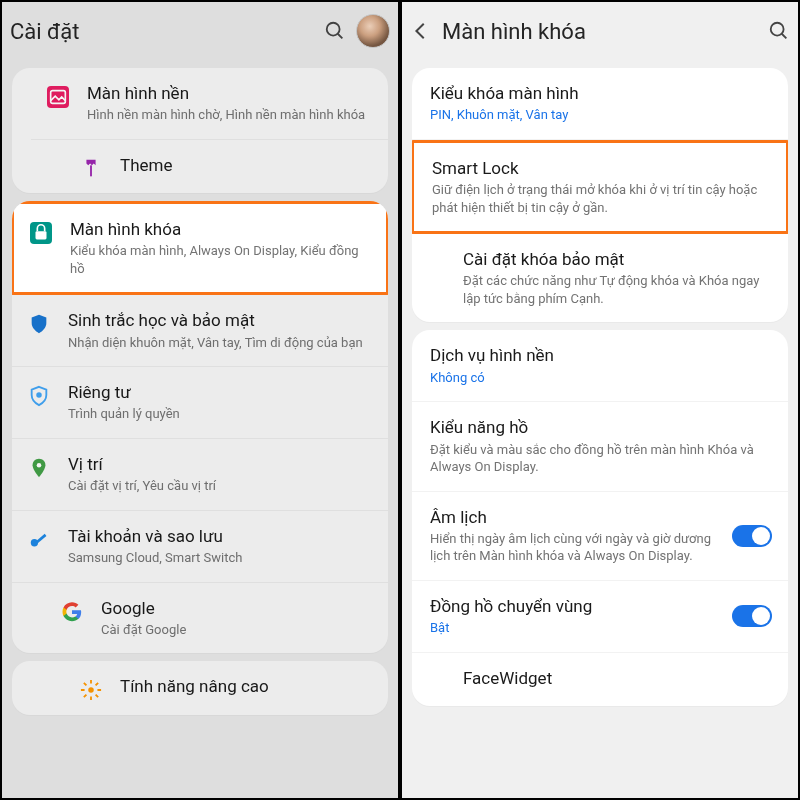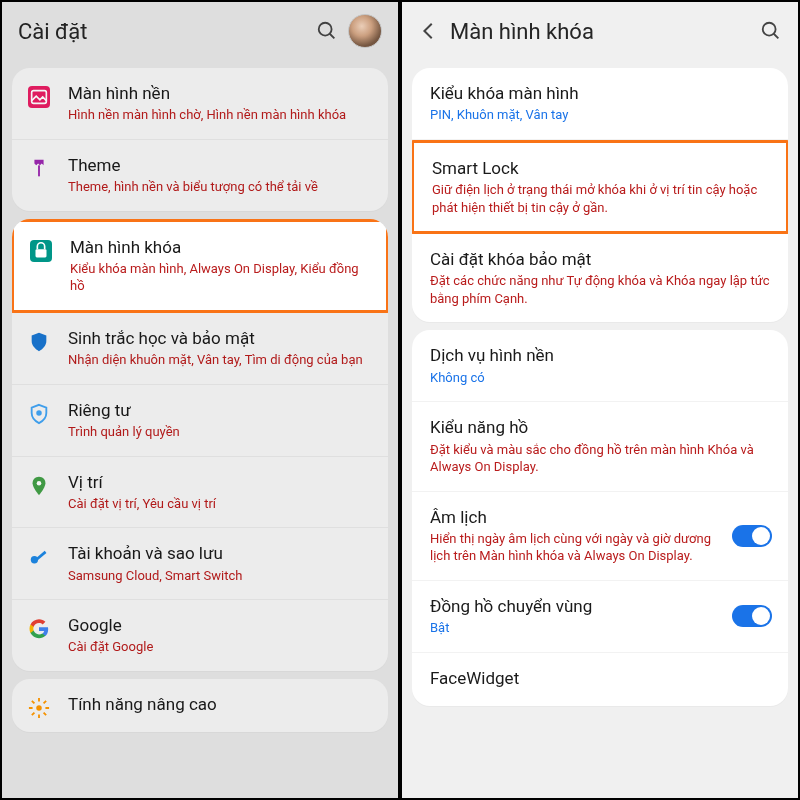--- a/index.html
+++ b/index.html
@@ -1,36 +1,36 @@
 <!DOCTYPE html>
 <html><head>
   <meta charset="utf-8">
   <style>
     * { margin: 0; padding: 0; box-sizing: border-box; font-family: -apple-system, BlinkMacSystemFont, 'Segoe UI', Roboto, sans-serif; }
     body { background: #000; display: flex; width: 800px; height: 800px; }
     .pane { width: 400px; height: 800px; background: #f0f0f0; border: 2px solid #000; position: relative; overflow: hidden; }
     .pane.dimmed { background: #e8e8e8; }
     .pane.dimmed::after { content:''; position:absolute; inset:0; background:rgba(0,0,0,0.04); pointer-events:none; }
 
-    .header { height: 58px; display: flex; align-items: center; padding: 0 16px; background: transparent; gap: 10px; }
+    .header { height: 58px; display: flex; align-items: center; padding: 0 8px; background: transparent; gap: 10px; }
     .header .title { font-size: 22px; font-weight: 400; color: #252525; flex: 0 0 auto; }
     .header .spacer { flex: 1; }
     .header .search { width: 22px; height: 22px; stroke: #444; fill: none; stroke-width: 2; }
     .header .avatar { width: 34px; height: 34px; border-radius: 50%; background: radial-gradient(circle at 40% 35%, #f5d7c0 0%, #d4a685 35%, #7a5a44 70%); border: 1px solid #ccc; }
     .header .back { width: 22px; height: 22px; stroke: #444; fill: none; stroke-width: 2.2; }
 
     .card { background: #fff; border-radius: 18px; margin: 8px 10px; overflow: hidden; box-shadow: 0 1px 1px rgba(0,0,0,0.03); }
-    .dimmed .card { background: #f6f6f6; }
+    .dimmed .card { background: #f6f6f6; padding-left: 19px; }
 
     .row { padding: 15px 16px 15px 56px; position: relative; border-bottom: 1px solid rgba(0,0,0,0.05); }
-    .row:last-child { border-bottom: none; }
+    .row:last-child { border-bottom: none; margin-left: 33px; }
     .row.no-icon { padding-left: 18px; }
     .row .icon { position: absolute; left: 16px; top: 18px; width: 22px; height: 22px; display:flex; align-items:center; justify-content:center; }
     .row .label { font-size: 17px; color: #1a1a1a; margin-bottom: 2px; line-height: 1.25; }
-    .row .sub { font-size: 13px; color: #b91c1c; line-height: 1.35; }
+    .row .sub { font-size: 13px; color: #737373; line-height: 1.35; }
     .row .sub.blue { color: #1a73e8; }
     .row.highlight { border: 3px solid #f97316; border-radius: 2px; background: #ffffff; position: relative; z-index: 2; margin-left:-1px; margin-right:-1px; }
 
     .toggle { position: absolute; right: 16px; top: 50%; transform: translateY(-50%); width: 40px; height: 22px; background: #1a73e8; border-radius: 11px; }
     .toggle::after { content:''; position:absolute; top:2px; right:2px; width:18px; height:18px; background:#fff; border-radius:50%; }
     .row.has-toggle { padding-right: 70px; }
 
     
     .ic-wall { background:#e91e63; border-radius:4px; }
     .ic-theme { color:#9c27b0; }
@@ -70,21 +70,20 @@
       <div class="sub">Hình nền màn hình chờ, Hình nền màn hình khóa</div>
     </div>
     <div class="row">
       <span class="icon ic-theme">
           <svg width="22" height="22" viewBox="0 0 24 24" fill="currentColor">
             <path d="M7 2 H17 V8 L15 6 L13 8 L11 6 L9 8 L7 6 Z"></path>
             <rect x="11" y="8" width="2" height="12"></rect>
           </svg>
         </span>
       <div class="label">Theme</div>
-      <div class="sub">Theme, hình nền và biểu tượng có thể tải về</div>
     </div>
   </div>
 
   <div class="card" style="padding:0;">
     <div class="row highlight">
       <span class="icon ic-lock">
           <svg width="22" height="22" viewBox="0 0 24 24">
             <rect x="6" y="10" width="12" height="9" rx="1.5" fill="#fff"></rect>
             <path d="M8 10 V7 a4 4 0 0 1 8 0 V10" stroke="#fff" fill="none" stroke-width="1.8"></path>
           </svg>

